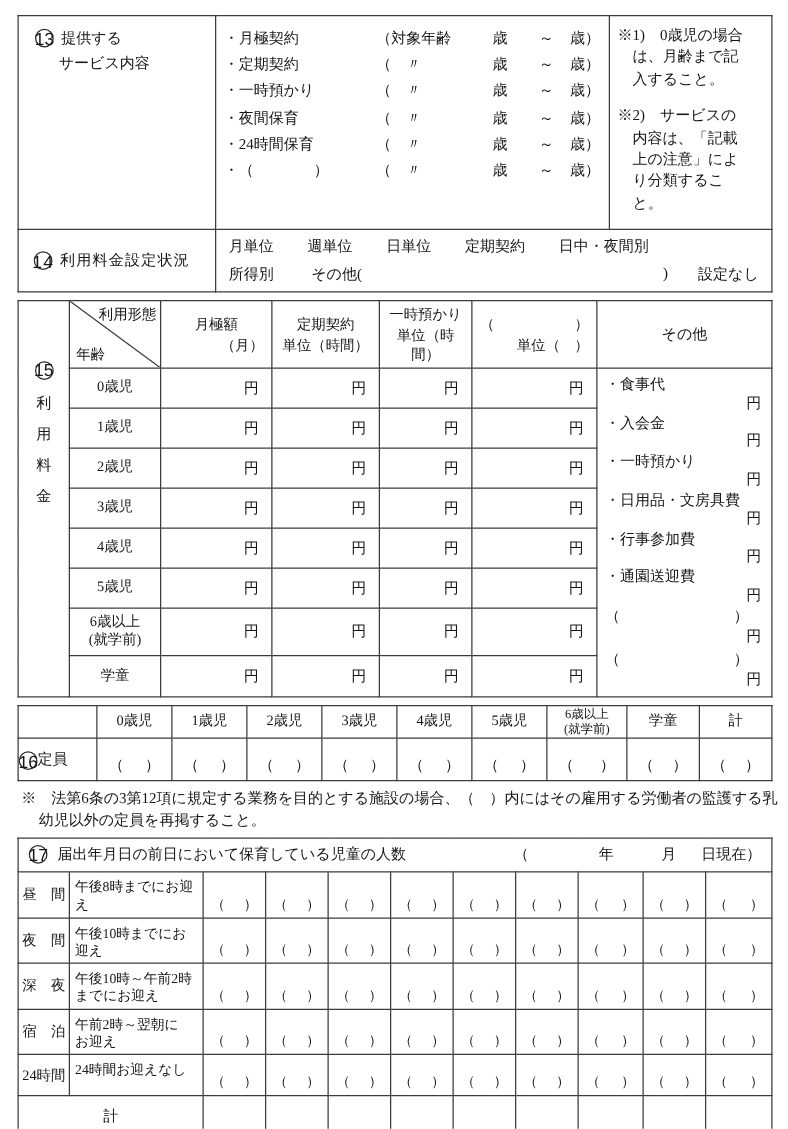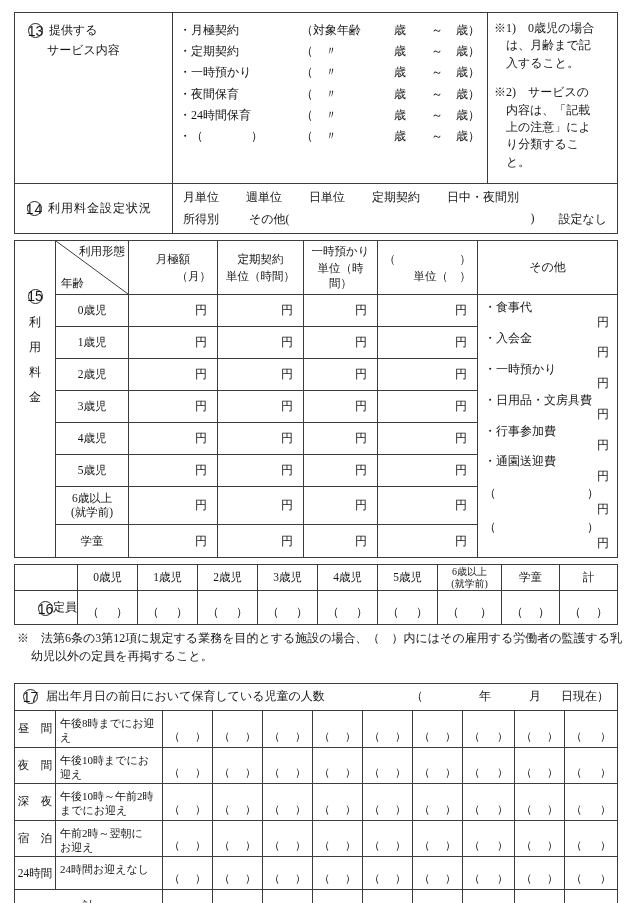--- a/index.html
+++ b/index.html
@@ -55,25 +55,25 @@
   .yencell{text-align:right;padding-right:10px;}
   tr.dd td{border-top:1px dashed #8f8f8f;}
   .feecell{vertical-align:top;}
   .fees{display:flex;flex-direction:column;justify-content:space-between;height:250px;padding:5px 6px 4px 6px;}
   .fee .fl{line-height:1.2;}
   .fee .fpar{display:flex;justify-content:space-between;padding-right:12px;}
   .fee .fy{text-align:right;padding-right:2px;line-height:1.2;}
   
   .t3 .hage{text-align:center;font-size:11.5px;white-space:pre-line;line-height:1.12;}
   .t3 .hsmall{font-size:10px;}
-  .t3 .rowlab{text-align:right;}
+  .t3 .rowlab{text-align:left;}
   .pcell{vertical-align:bottom;}
   .pr{display:flex;justify-content:space-between;padding:0 9px 3px 9px;}
   .pr2{display:flex;justify-content:space-between;padding:0 6px 3px 6px;font-size:11px;}
-  .note16{margin:5px 0 18px 3px;line-height:1.45;padding-left:14px;text-indent:-14px;width:596px;}
+  .note16{margin:5px 0 5px 3px;line-height:1.45;padding-left:14px;text-indent:-14px;width:596px;}
   
   .t4 .titlerow{padding:0 8px;}
   .trow{display:flex;align-items:center;gap:8px;height:26px;}
   .trow .tsp{flex:1;}
   .trow .dy{margin-left:48px;}
   .trow .dm{margin-left:30px;}
   .trow .de{margin-left:12px;}
   .t4 .hage{text-align:center;font-size:11px;white-space:pre-line;line-height:1.12;}
   .t4 .hsmall{font-size:9.5px;}
   .catcell{text-align:center;font-size:11.5px;white-space:pre;}

